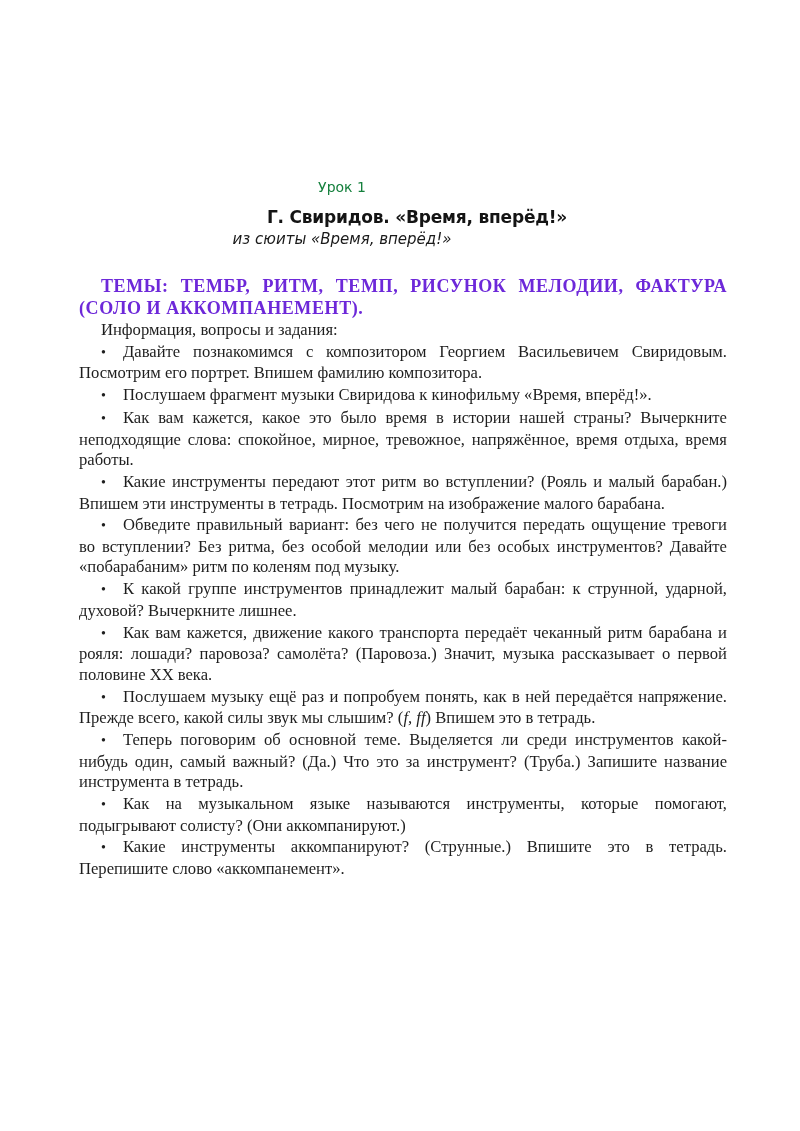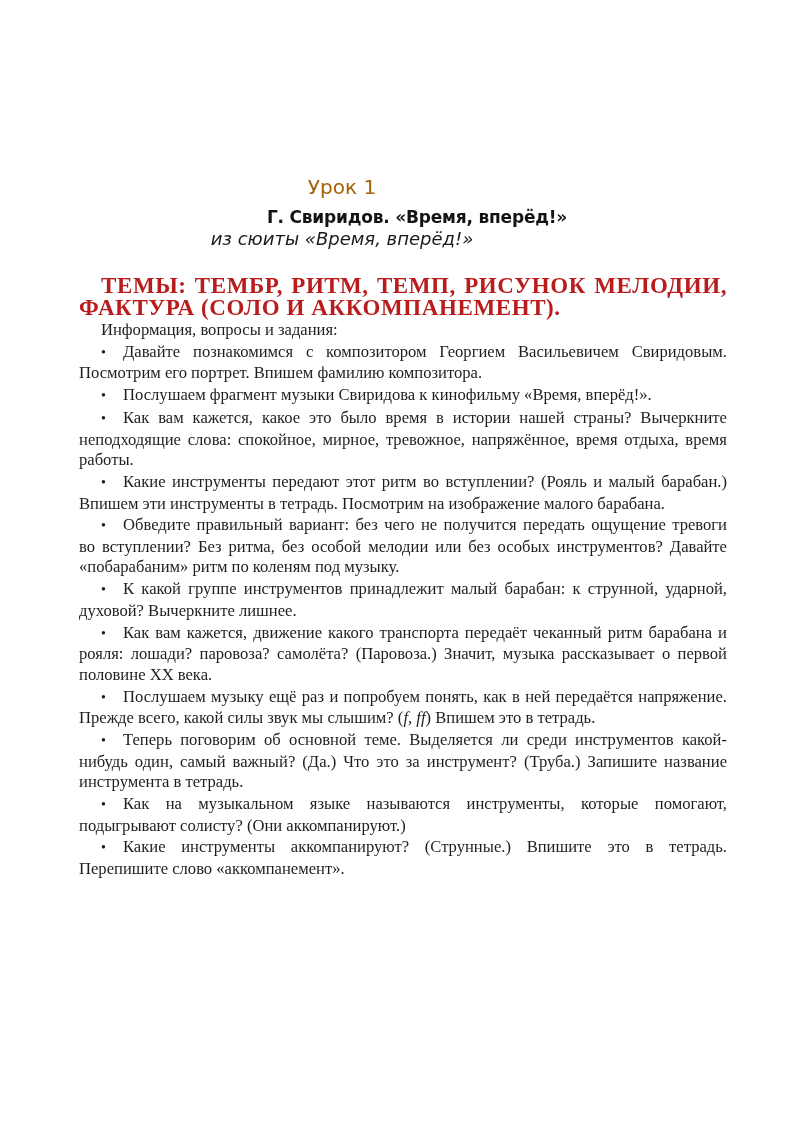--- a/index.html
+++ b/index.html
@@ -1,38 +1,38 @@
 <!DOCTYPE html>
 <html><head>
 <meta charset="utf-8">
 <style>
   html, body { margin: 0; padding: 0; background: #ffffff; }
   body { width: 800px; height: 1131px; position: relative; overflow: hidden; color: #1a1a1a; }
   .page { position: absolute; left: 0; top: 0; width: 800px; height: 1131px; background: #fff; }
   .lesson {
     position: absolute; left: 0; width: 684px; top: 174px; text-align: center;
-    font-family: "DejaVu Sans", sans-serif; font-size: 20px; line-height: 26px; color: #a16207;
+    font-family: "DejaVu Sans", sans-serif; font-size: 14px; line-height: 26px; color: #15803d;
   }
   .title {
     position: absolute; left: 17px; width: 800px; top: 205px; text-align: center;
     font-family: "DejaVu Sans", sans-serif; font-weight: bold; font-size: 17px; line-height: 24px; color: #141414;
     letter-spacing: -0.2px;
   }
   .subtitle {
     position: absolute; left: 0; width: 684px; top: 229px; text-align: center;
-    font-family: "DejaVu Sans", sans-serif; font-style: italic; font-size: 18px; line-height: 20px; color: #1a1a1a;
+    font-family: "DejaVu Sans", sans-serif; font-style: italic; font-size: 15px; line-height: 20px; color: #1a1a1a;
   }
   .body {
     position: absolute; left: 79px; top: 275px; width: 648px;
     font-family: "Liberation Serif", serif; font-size: 16.6px; line-height: 20.6px; color: #1e1e1e;
     text-align: justify;
   }
   .topics {
-    font-family: "Liberation Serif", serif; font-weight: bold; font-size: 23px; line-height: 22px;
-    text-indent: 22px; letter-spacing: 0.6px; margin: 0 0 1px 0; text-align: justify; color: #b91c1c;
+    font-family: "Liberation Serif", serif; font-weight: bold; font-size: 18px; line-height: 22px;
+    text-indent: 22px; letter-spacing: 0.6px; margin: 0 0 1px 0; text-align: justify; color: #6d28d9;
   }
   .para { margin: 0 0 1.2px 0; text-indent: 22px; text-align: justify; }
   .bullet { display: inline-block; width: 22px; text-indent: 0; font-size: 14px; }
   .dyn { font-style: italic; font-weight: normal; }
 </style>
 </head>
 <body>
 
 <div class="page">
   <div class="lesson">Урок 1</div>

